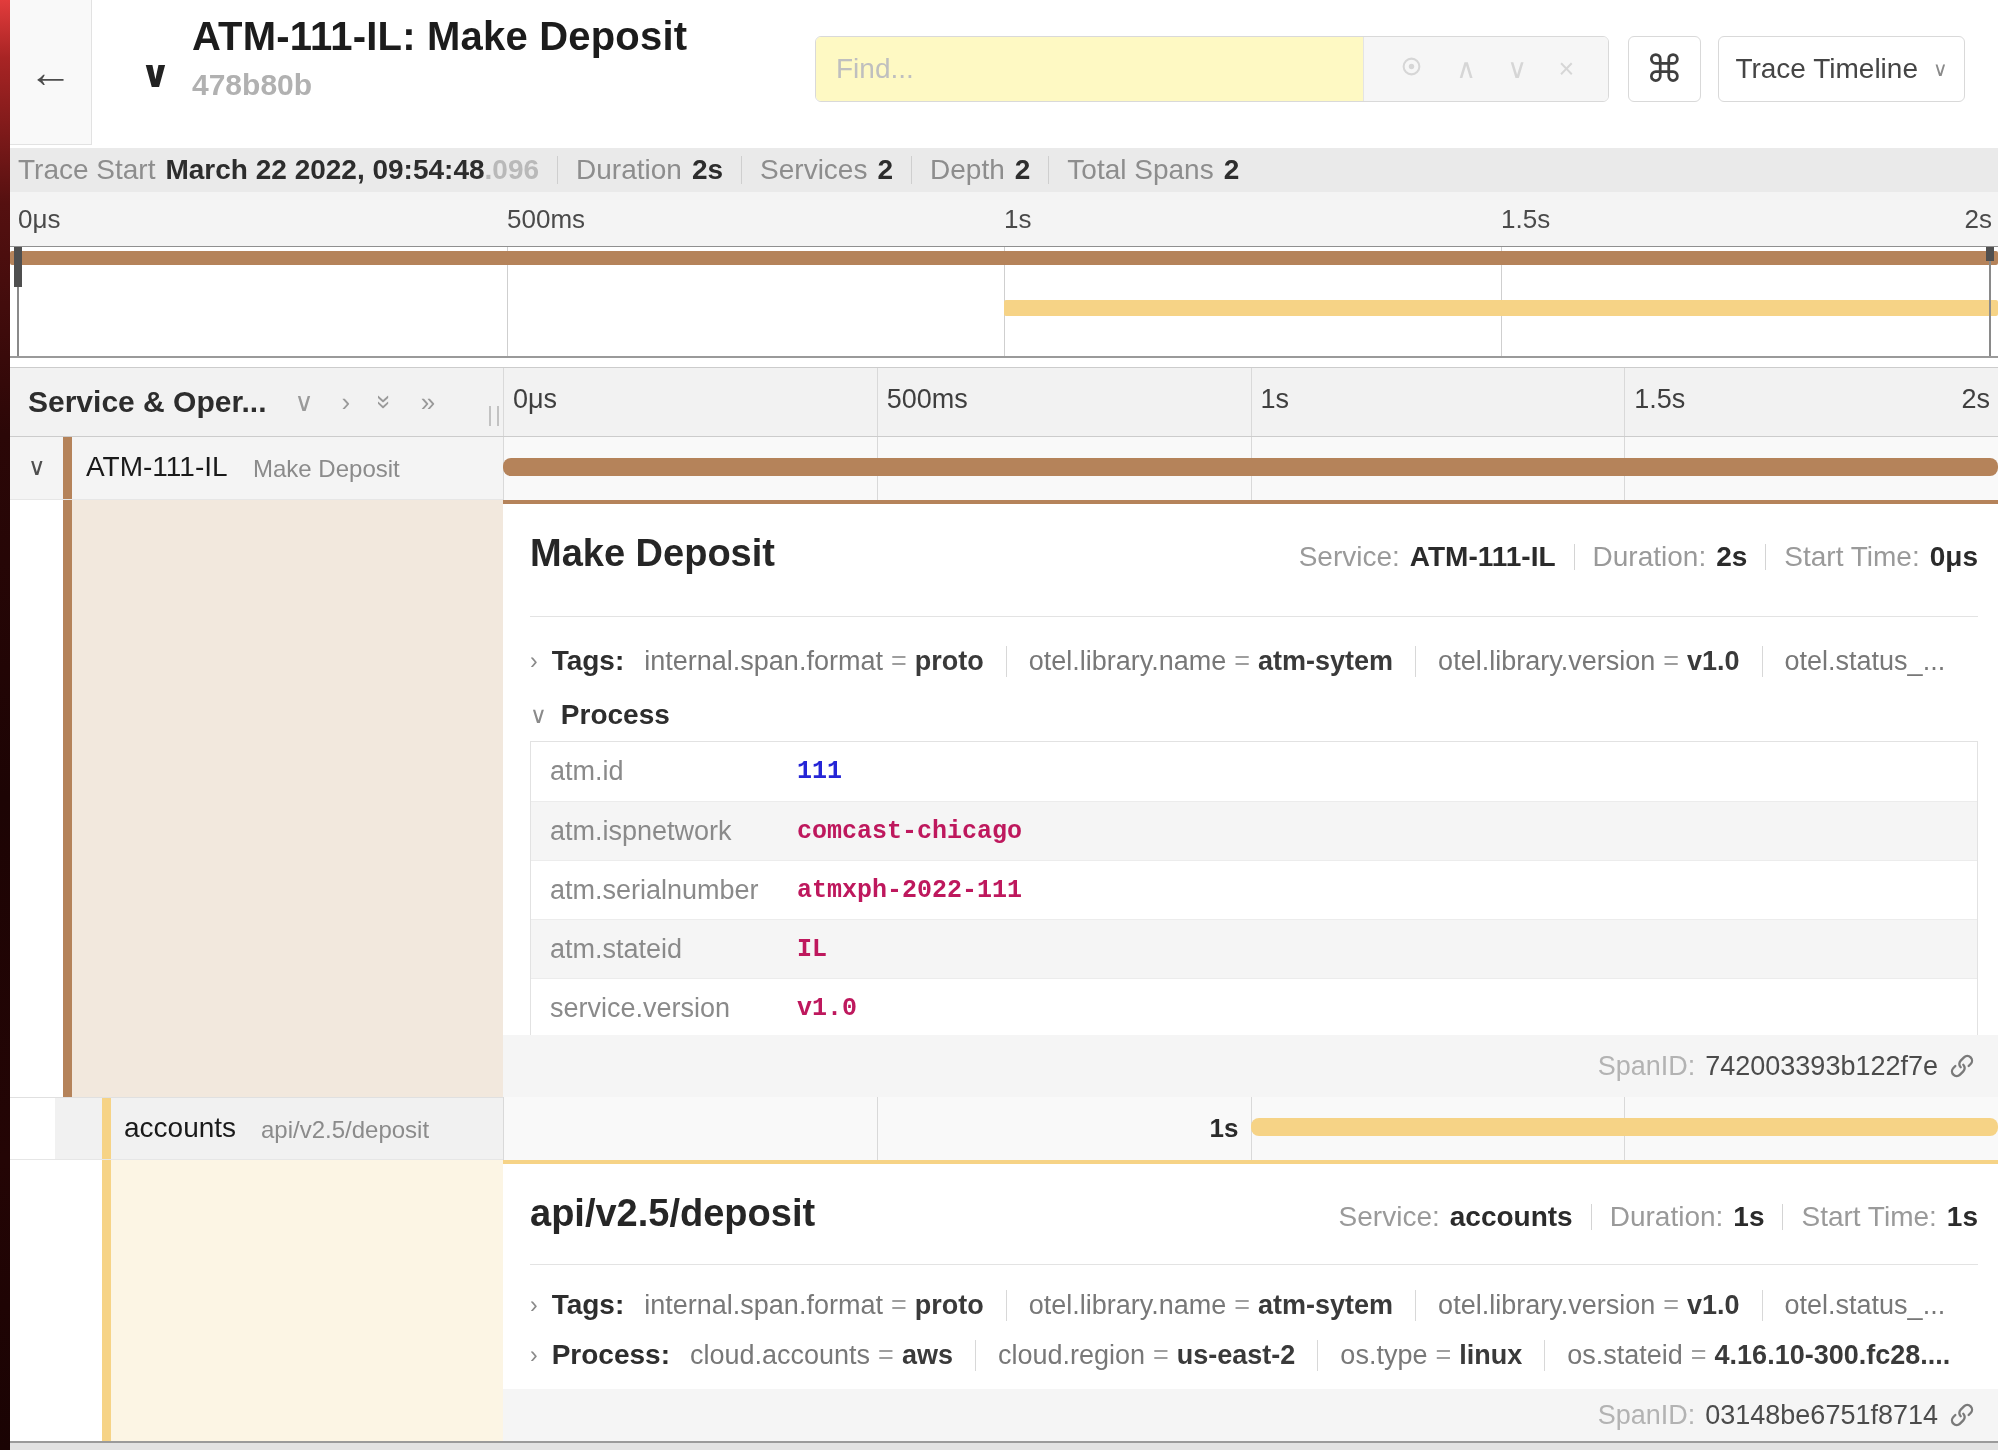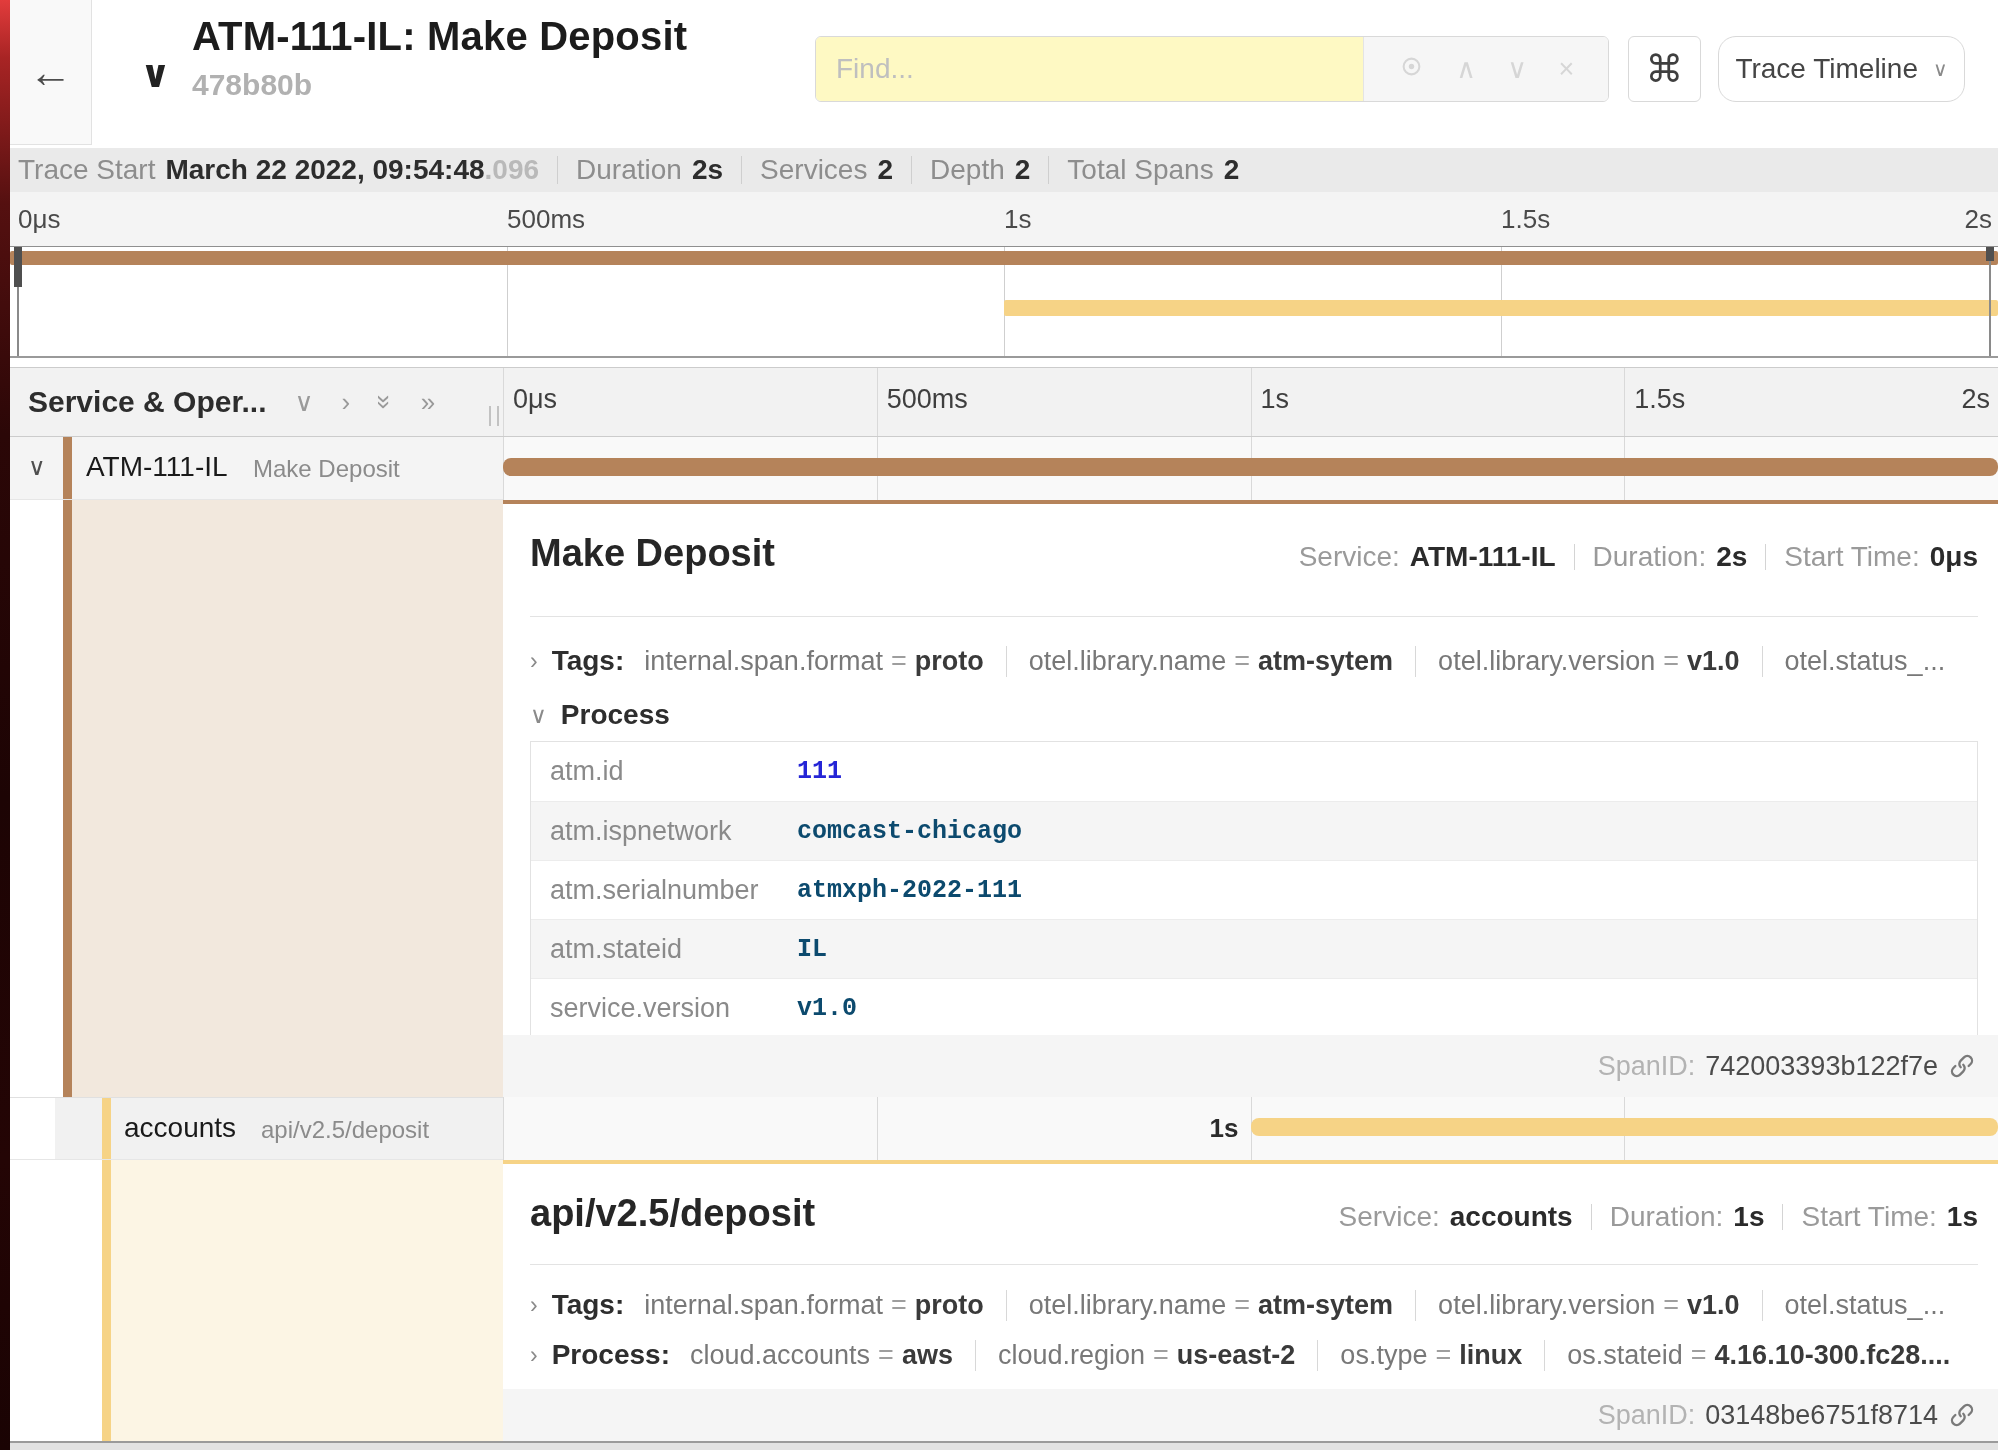--- a/index.html
+++ b/index.html
@@ -27,21 +27,21 @@
   .find-input { flex:0 0 547px; border:0; outline:none; padding:0 20px; font-size:28px; color:#444;
     font-family:"Liberation Sans","DejaVu Sans",sans-serif; background:#fef9c3; }
   .find-input::placeholder { color:#bfbfbf; }
   .find-icons { flex:1; background:#f6f6f6; border-left:1px solid #e4e4e4; display:flex; align-items:center;
     justify-content:space-around; padding:0 18px; }
   .find-ic { color:#d6d6d6; font-size:27px; cursor:pointer; line-height:1; }
   .kbd-btn { position:absolute; left:1618px; top:36px; width:73px; height:66px; background:#fff;
     border:1px solid #d9d9d9; border-radius:6px; font-size:38px; color:#3f3f3f;
     display:flex; align-items:center; justify-content:center; cursor:pointer; }
   .view-btn { position:absolute; left:1708px; top:36px; width:247px; height:66px; background:#fff;
-    border:1px solid #d9d9d9; border-radius:18px; font-size:28px; color:#454545;
+    border:1px solid #d9d9d9; border-radius:6px; font-size:28px; color:#454545;
     display:flex; align-items:center; justify-content:center; gap:15px; cursor:pointer; }
   .view-caret { font-size:20px; color:#8a8a8a; }
 
   
   .summary { position:absolute; left:0; top:148px; right:0; height:44px; background:#eaeaea;
     display:flex; align-items:center; padding-left:8px; font-size:28px; }
   .sum-label { color:#8d8d8d; margin-right:10px; }
   .sum-val { color:#2d2d2d; font-weight:bold; }
   .sum-suffix { color:#b9b9b9; font-weight:bold; }
   .sum-sep { width:1px; height:28px; background:#cfcfcf; margin:0 18px; }
@@ -99,21 +99,21 @@
   .tkey { color:#787878; }
   .teq { color:#9e9e9e; margin:0 8px; }
   .tval { color:#3a3a3a; font-weight:600; }
   .ptable { position:absolute; left:27px; right:20px; border:1px solid #e2e2e2; background:#fff; }
   .prow { display:flex; height:59px; align-items:center; }
   .prow + .prow { border-top:1px solid #ececec; }
   .prow.alt { background:#f5f5f5; }
   .pkey { flex:0 0 266px; padding-left:19px; font-size:27px; color:#8a8a8a; }
   .pval { font-family:"Liberation Mono","DejaVu Sans Mono",monospace; font-size:25px; font-weight:bold; }
   .pval.num { color:#2525d6; }
-  .pval.str { color:#0c4a6e; }
+  .pval.str { color:#be185d; }
   .dt-footer { position:absolute; left:0; right:0; bottom:0; background:#f5f5f5;
     display:flex; align-items:center; justify-content:flex-end; padding-right:22px; gap:10px; }
   .sid-label { font-size:27px; color:#b3b3b3; }
   .sid-val { font-size:27px; color:#4b4b4b; }
   .link-icon { cursor:pointer; display:inline-flex; }
 
   .bottom-strip { position:absolute; left:0; right:0; top:1441px; height:9px;
     background:#e2e2e2; border-top:2px solid #9a9a9a; }
 </style>
 </head>

